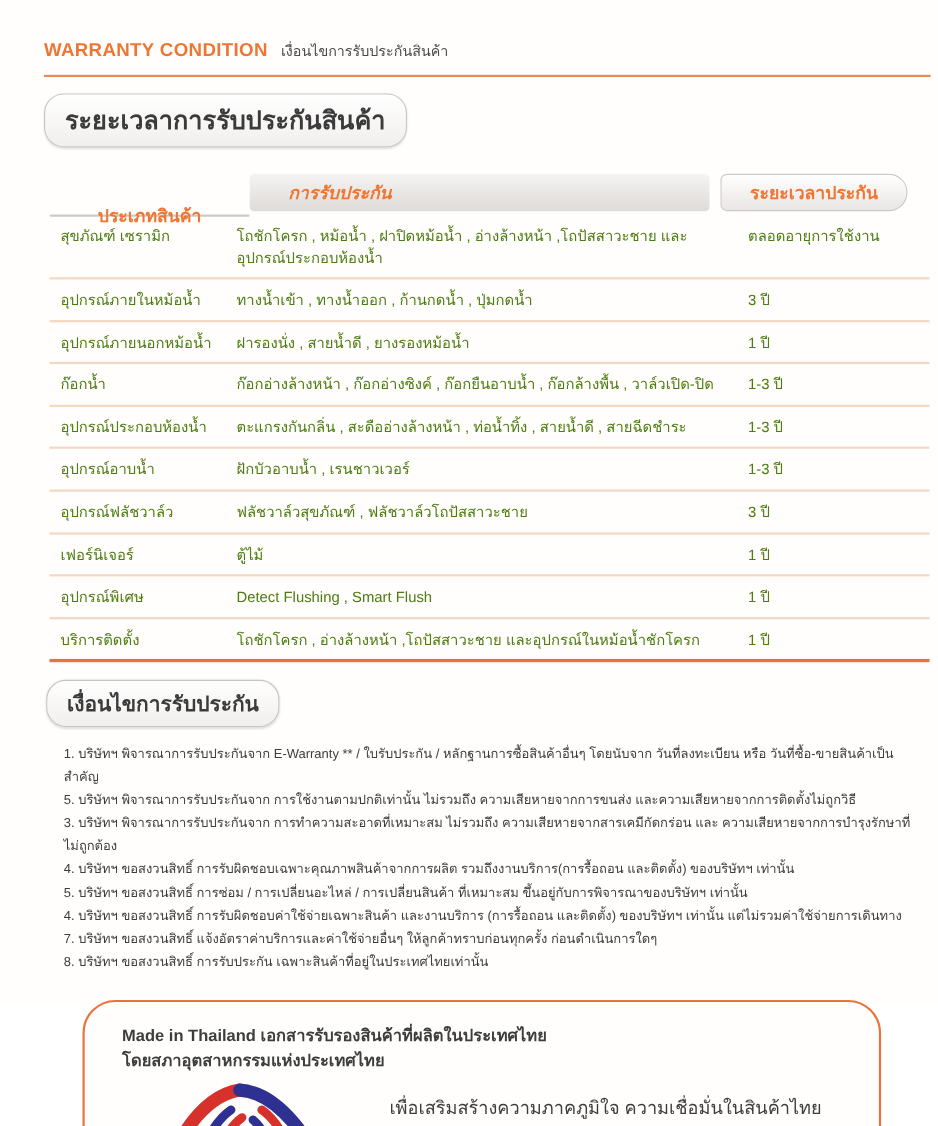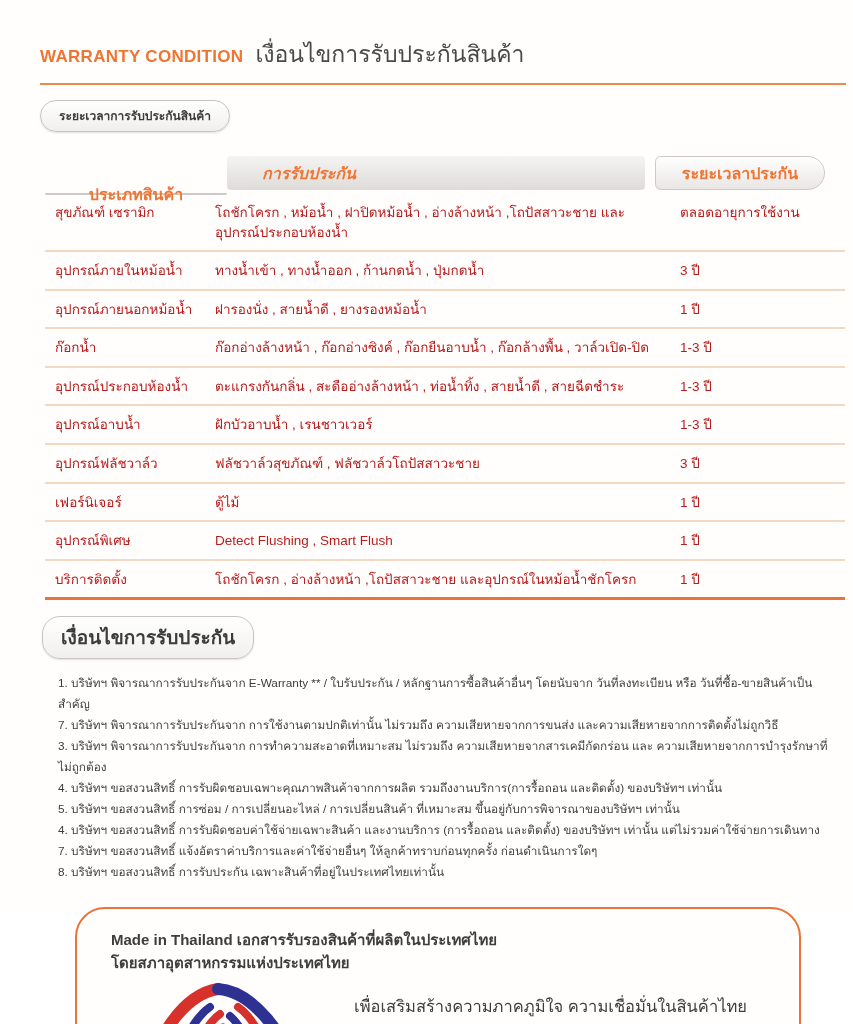--- a/index.html
+++ b/index.html
@@ -8,31 +8,31 @@
     width:853px; height:1024px;
     font-family:"Liberation Sans","DejaVu Sans",sans-serif;
     color:#3b3b3b; position:relative; overflow:hidden;
   }
   .doc { position:relative; width:853px; height:912px; background:#fffefd; }
 
   
   .hdr { padding:36px 8px 0 40px; }
   .title-row { display:flex; align-items:baseline; gap:12px; }
   .title-en { color:#ee7633; font-weight:bold; font-size:17px; letter-spacing:.3px; }
-  .title-th { color:#4a4a4a; font-size:23px; }
+  .title-th { color:#4a4a4a; font-size:13px; }
   .hdr-rule { margin-top:11px; width:806px; height:2px; background:#ed8a4a; }
 
   
   .pill {
     display:inline-block; background:linear-gradient(#ffffff,#f1efed);
     border:1px solid #c9c4c0; border-radius:18px;
     box-shadow:0 1px 2px rgba(0,0,0,.12);
     padding:5px 18px 6px 18px; font-weight:bold; color:#3b3b3b;
   }
-  .pill-1 { margin:15px 0 0 40px; font-size:12px; }
+  .pill-1 { margin:15px 0 0 40px; font-size:23px; }
   .pill-2 { margin:16px 0 0 42px; font-size:19px; }
 
   
   .thead { display:flex; margin:24px 0 0 45px; height:34px; }
   .thseg {
     display:flex; align-items:center; font-weight:bold; font-size:16px; color:#ee7633;
   }
   .th-left {
     width:182px; justify-content:center;
     background:linear-gradient(#ffffff,#e9e6e4);
@@ -51,21 +51,21 @@
     background:linear-gradient(#ffffff,#e9e6e4);
     border:1px solid #cfc9c5; border-radius:6px 18px 18px 6px;
     box-shadow:inset 0 1px 0 #fff;
   }
 
   
   .tbody { margin:4px 0 0 45px; width:800px; }
   .trow {
     display:grid; grid-template-columns:160px 465px 175px;
     padding:9px 0 8px 10px; border-bottom:2px solid #f3d8c2;
-    font-size:13.5px; line-height:1.45; color:#b91c1c;
+    font-size:13.5px; line-height:1.45; color:#4d7c0f;
   }
   .trow:last-child { border-bottom:none; }
   .cell-cov { padding-right:20px; }
   .tbl-endrule { margin:0 0 0 45px; width:800px; height:3px; background:#e8743c; }
 
   
   .conds { margin:14px 12px 0 58px; width:775px; }
   .cond { font-size:11.8px; line-height:21px; color:#3d3d3d; }
 
   
@@ -156,21 +156,21 @@
       <div class="cell-per">1 ปี</div>
     </div>
   </div>
   <div class="tbl-endrule"></div>
 
   
   <div class="pill pill-2">เงื่อนไขการรับประกัน</div>
 
   <div class="conds">
     <div class="cond">1. บริษัทฯ พิจารณาการรับประกันจาก E-Warranty ** / ใบรับประกัน / หลักฐานการซื้อสินค้าอื่นๆ โดยนับจาก วันที่ลงทะเบียน หรือ วันที่ซื้อ-ขายสินค้าเป็นสำคัญ</div>
-    <div class="cond">7. บริษัทฯ พิจารณาการรับประกันจาก การใช้งานตามปกติเท่านั้น ไม่รวมถึง ความเสียหายจากการขนส่ง และความเสียหายจากการติดตั้งไม่ถูกวิธี</div>
+    <div class="cond">5. บริษัทฯ พิจารณาการรับประกันจาก การใช้งานตามปกติเท่านั้น ไม่รวมถึง ความเสียหายจากการขนส่ง และความเสียหายจากการติดตั้งไม่ถูกวิธี</div>
     <div class="cond">3. บริษัทฯ พิจารณาการรับประกันจาก การทำความสะอาดที่เหมาะสม ไม่รวมถึง ความเสียหายจากสารเคมีกัดกร่อน และ ความเสียหายจากการบำรุงรักษาที่ไม่ถูกต้อง</div>
     <div class="cond">4. บริษัทฯ ขอสงวนสิทธิ์ การรับผิดชอบเฉพาะคุณภาพสินค้าจากการผลิต รวมถึงงานบริการ(การรื้อถอน และติดตั้ง) ของบริษัทฯ เท่านั้น</div>
     <div class="cond">5. บริษัทฯ ขอสงวนสิทธิ์ การซ่อม / การเปลี่ยนอะไหล่ / การเปลี่ยนสินค้า ที่เหมาะสม ขึ้นอยู่กับการพิจารณาของบริษัทฯ เท่านั้น</div>
     <div class="cond">4. บริษัทฯ ขอสงวนสิทธิ์ การรับผิดชอบค่าใช้จ่ายเฉพาะสินค้า และงานบริการ (การรื้อถอน และติดตั้ง) ของบริษัทฯ เท่านั้น แต่ไม่รวมค่าใช้จ่ายการเดินทาง</div>
     <div class="cond">7. บริษัทฯ ขอสงวนสิทธิ์ แจ้งอัตราค่าบริการและค่าใช้จ่ายอื่นๆ ให้ลูกค้าทราบก่อนทุกครั้ง  ก่อนดำเนินการใดๆ</div>
     <div class="cond">8. บริษัทฯ ขอสงวนสิทธิ์ การรับประกัน เฉพาะสินค้าที่อยู่ในประเทศไทยเท่านั้น</div>
   </div>
 
   
   <div class="mitbox">

